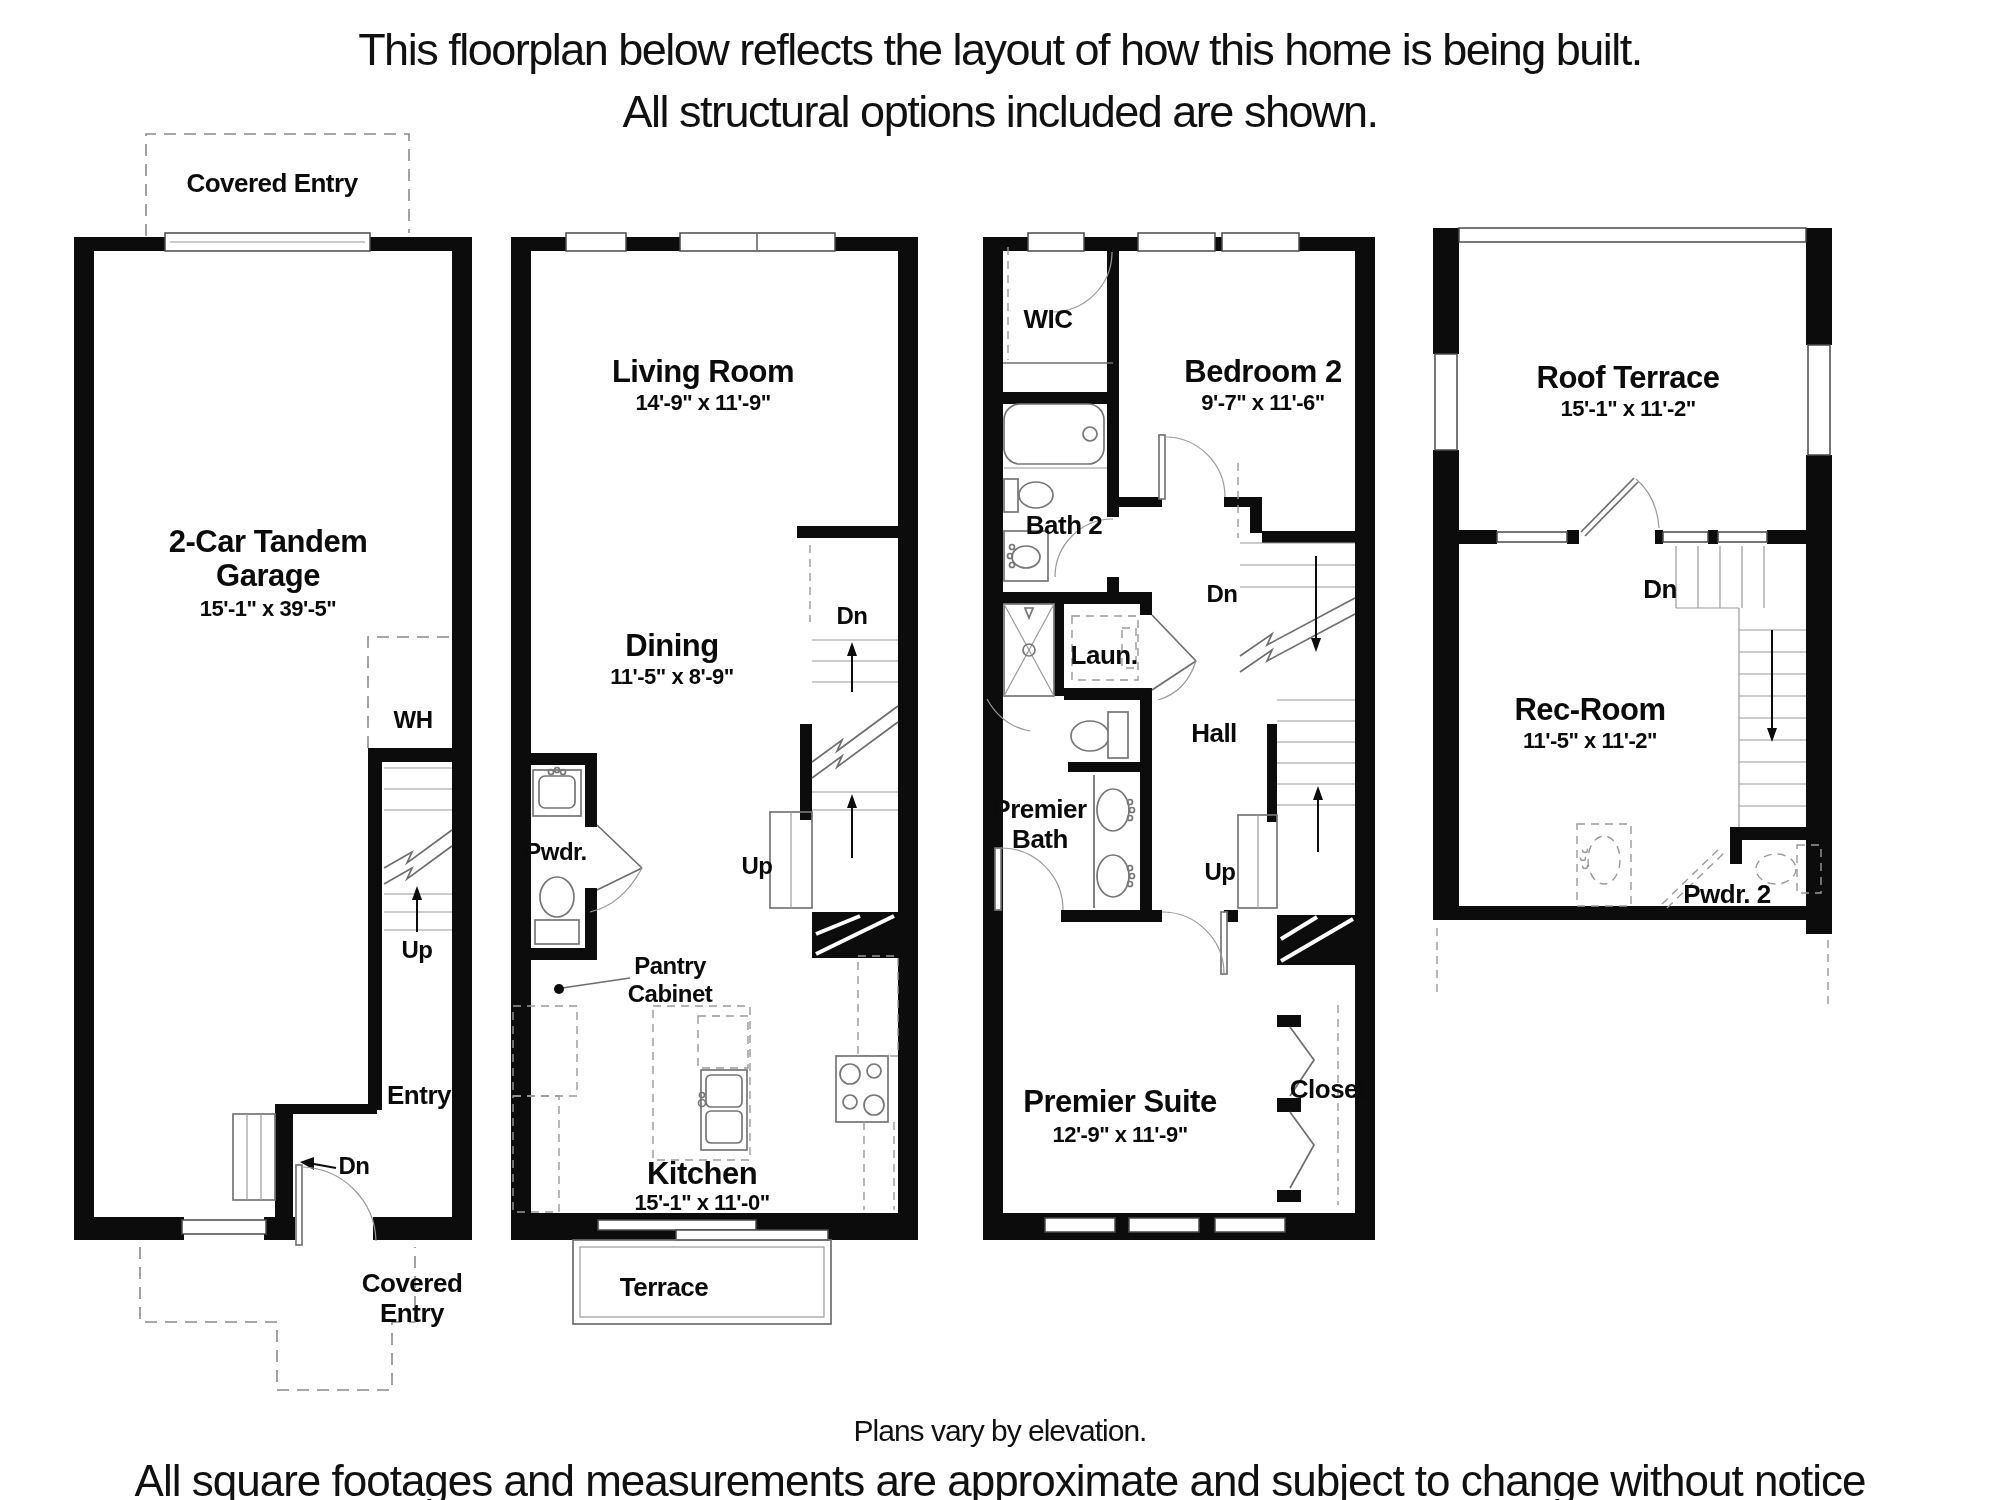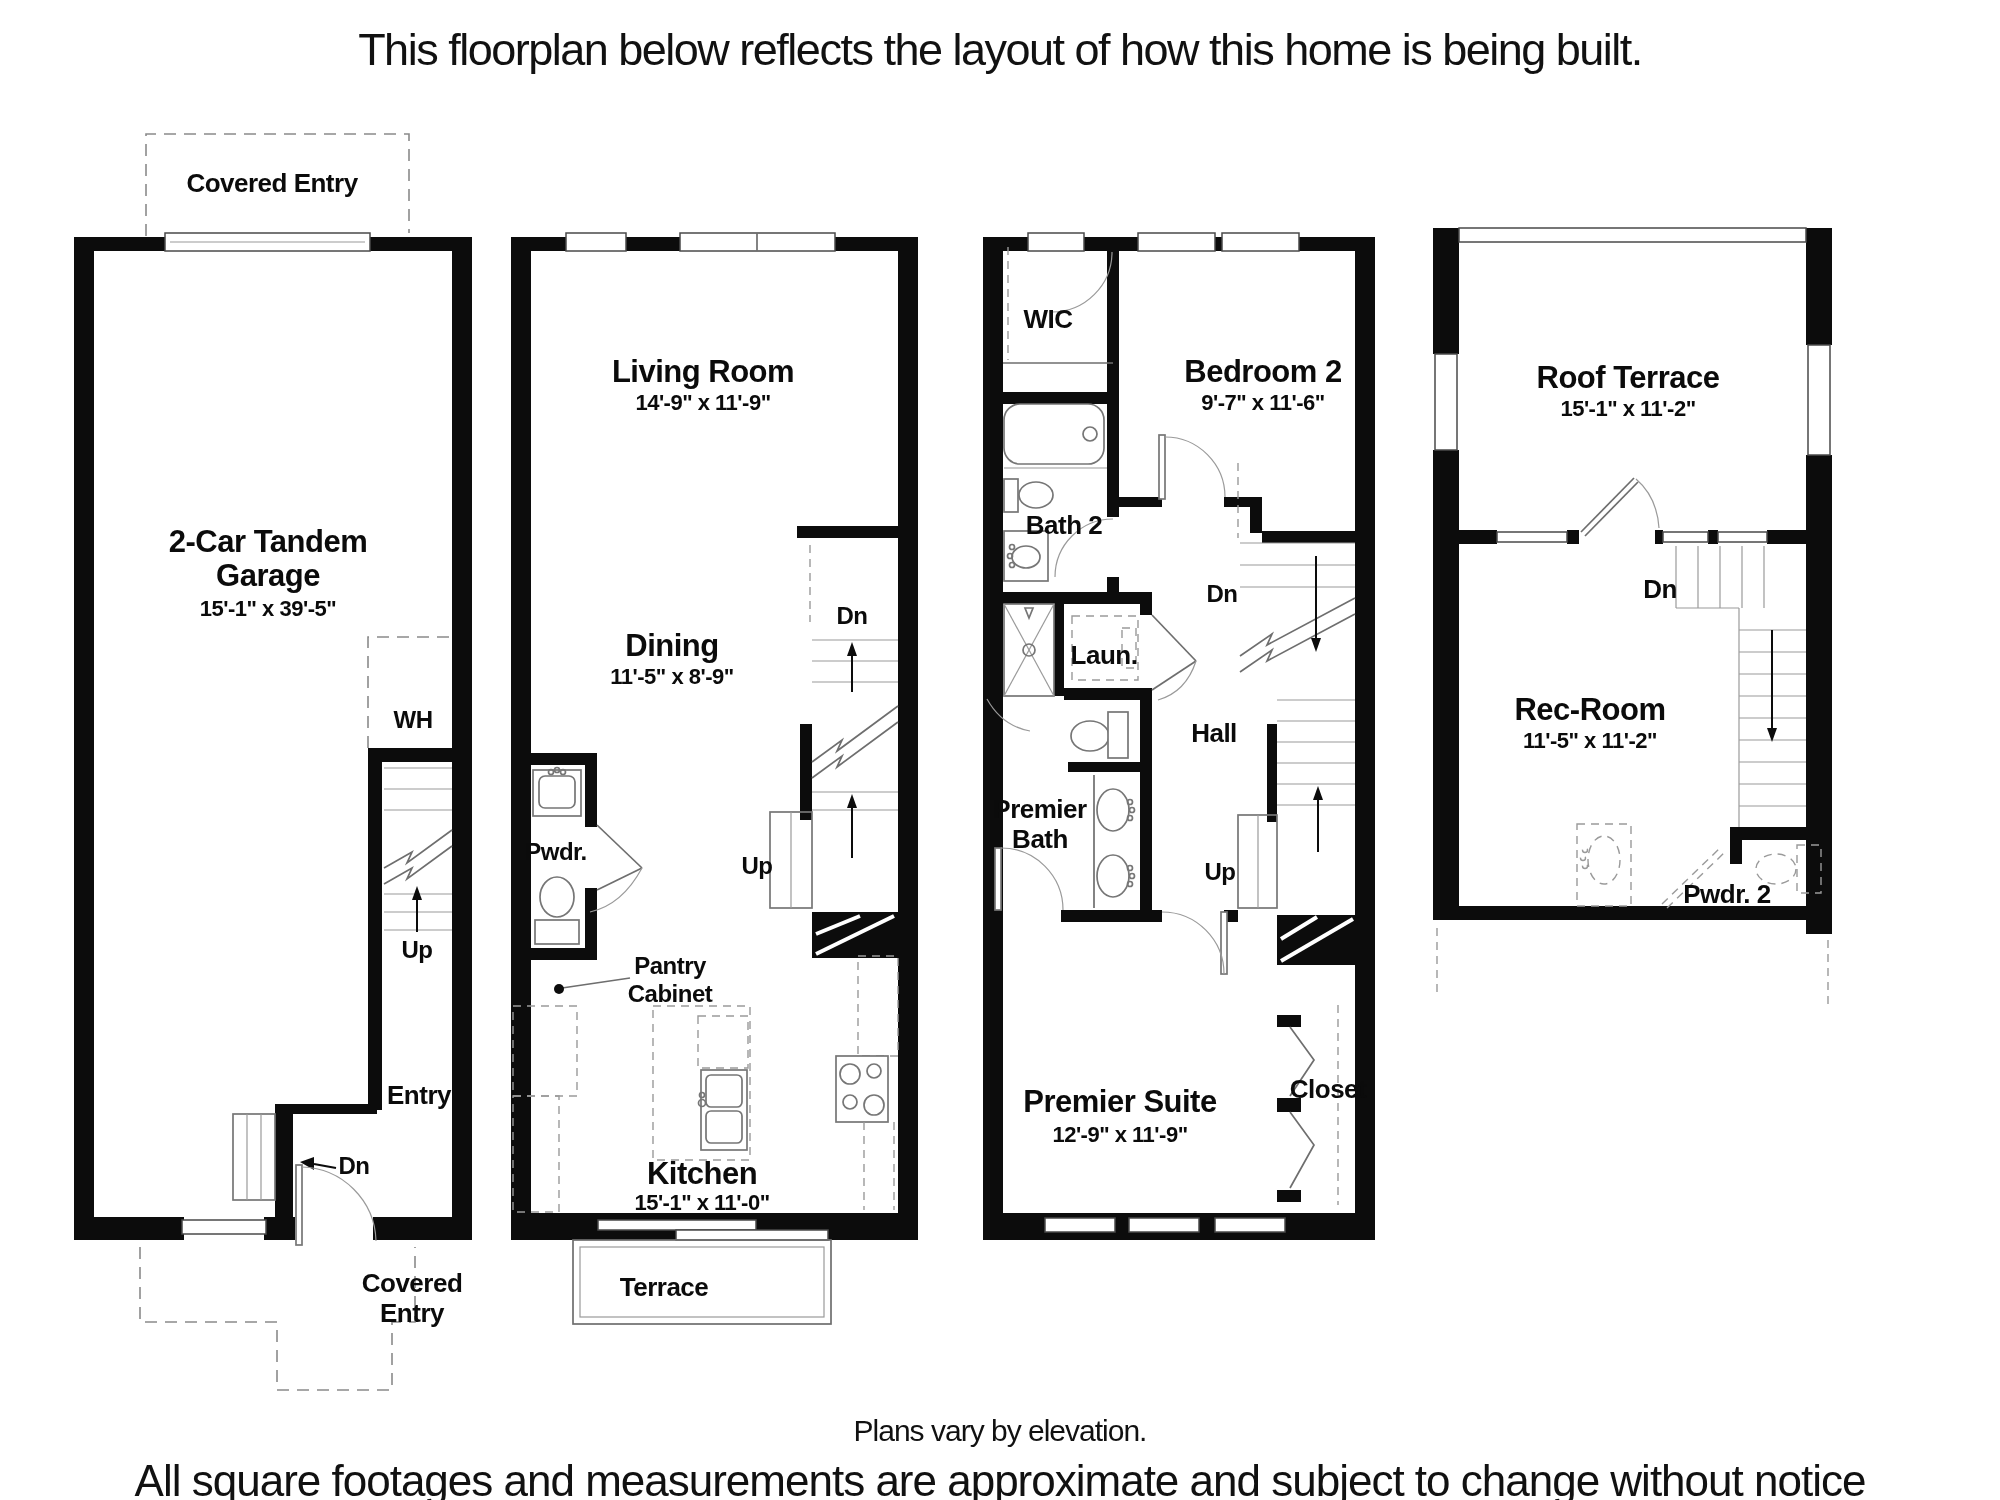--- a/index.html
+++ b/index.html
@@ -27,20 +27,21 @@
   .rd{font-size:22px;}
   .sl{font-size:26px;}
   .tl{font-size:24px;}
 </style>
 </head>
 <body>
 
 <div class="page">
 
   <div class="hline title1">This floorplan below reflects the layout of how this home is being built.</div>
+  <div class="hline title2">All structural options included are shown.</div>
 
   <svg width="2000" height="1500" viewBox="0 0 2000 1500">
 
     <g>
       <g>
         <path class="dash" d="M146,236 V134 H409 V233"></path>
       </g>
       <g>
         <rect class="w" x="74" y="237" width="20" height="1003"></rect>
         <rect class="w" x="74" y="237" width="95" height="14"></rect>

